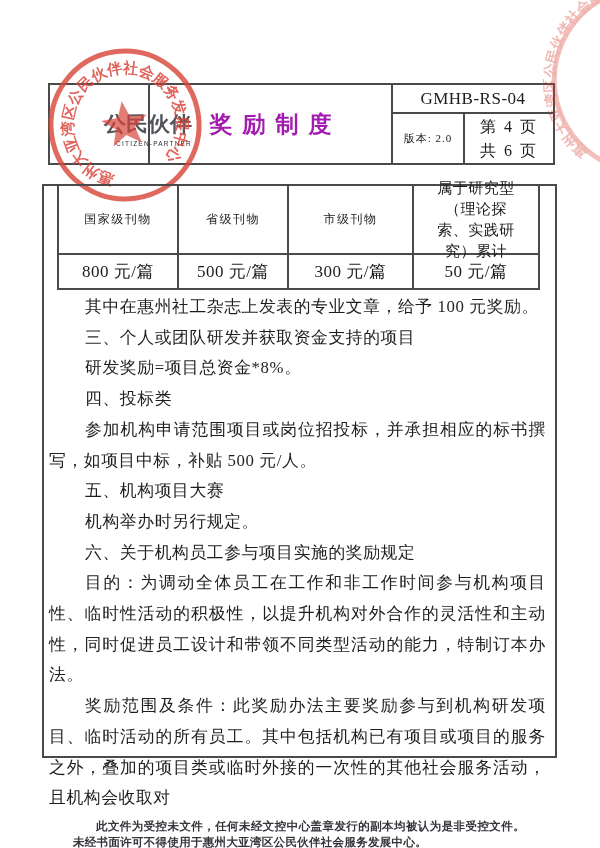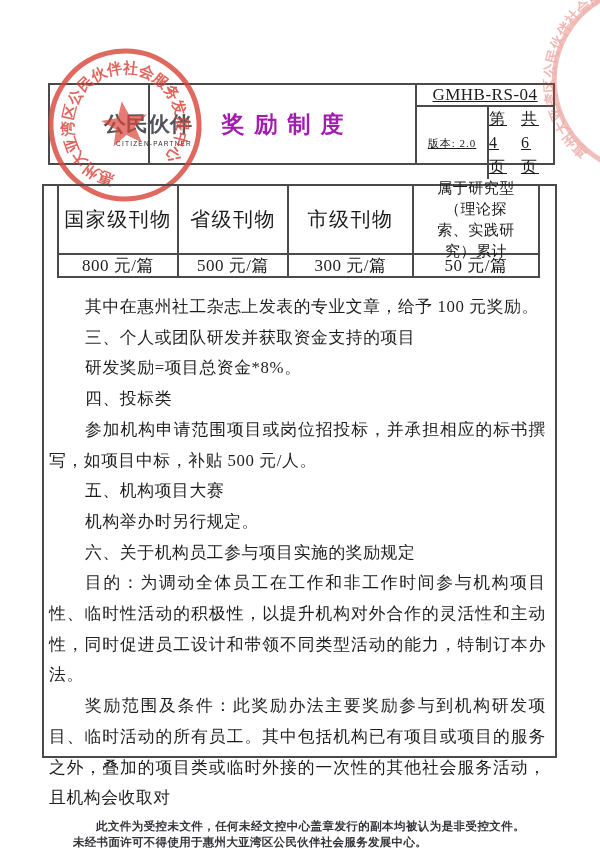--- a/index.html
+++ b/index.html
@@ -17,33 +17,33 @@
   }
   .logo-cell { width:100px; border-right:2px solid #4a4a4a; position:relative; }
   .title-cell {
     flex:1; border-right:2px solid #4a4a4a; display:flex;
     align-items:center; justify-content:center;
   }
   .doc-title {
     font-size:23px; font-weight:bold; letter-spacing:10px; text-indent:10px;
     color:#a21caf;
   }
-  .meta-cell { width:136px; display:flex; flex-direction:column;text-decoration:underline; }
+  .meta-cell { width:160px; display:flex; flex-direction:column; }
   .doc-code-row {
     height:29px; border-bottom:2px solid #4a4a4a; display:flex;
     align-items:center; justify-content:center; font-size:17px; letter-spacing:.5px;
   }
   .meta-bottom { flex:1; display:flex; }
   .version-cell {
     width:72px; border-right:2px solid #4a4a4a; display:flex;
     align-items:center; justify-content:center; font-size:11px; letter-spacing:1px;
   }
   .pages-cell {
-    flex:1; display:flex; flex-direction:row; align-items:center;
-    justify-content:space-between; font-size:16px; line-height:24px; letter-spacing:2px;
+    flex:1; display:flex; flex-direction:column; align-items:center;
+    justify-content:center; font-size:16px; line-height:24px; letter-spacing:2px;
   }
 
   
   .logo-block {
     position:absolute; left:5px; top:24px; width:92px; text-align:center;margin-left:47px;
   }
   .logo-name {
     font-size:22px; font-weight:900; color:#53535a; letter-spacing:0px;
     transform:scaleY(.95); font-family:"Liberation Sans","DejaVu Sans",sans-serif;
     white-space:nowrap;
@@ -70,25 +70,25 @@
   }
   .inner-table {
     position:absolute; left:13px; top:0; width:483px;
     display:grid; grid-template-columns:120px 110px 125px 1fr;
     border-left:2px solid #4a4a4a; border-right:2px solid #4a4a4a;
     border-bottom:2px solid #4a4a4a;
   }
   .th {
     height:69px; border-right:2px solid #4a4a4a; border-bottom:2px solid #4a4a4a;
     display:flex; align-items:center; justify-content:center; text-align:center;
-    font-size:20px; letter-spacing:1.5px; padding:2px 4px;
+    font-size:12px; letter-spacing:1.5px; padding:2px 4px;
   }
   .th.small { font-size:15px; line-height:21px; letter-spacing:.5px; padding:2px 21px; }
   .td {
-    height:21px; border-right:2px solid #4a4a4a; display:flex;
+    height:33px; border-right:2px solid #4a4a4a; display:flex;
     align-items:center; justify-content:center; font-size:17px; letter-spacing:.5px;
   }
   .th:nth-child(4), .td:nth-child(8) { border-right:none; }
 
   
   .body-text {
     position:absolute; left:5px; right:9px; top:106px;
   }
   .body-text p {
     font-size:16.8px; line-height:30.7px; letter-spacing:.6px;

